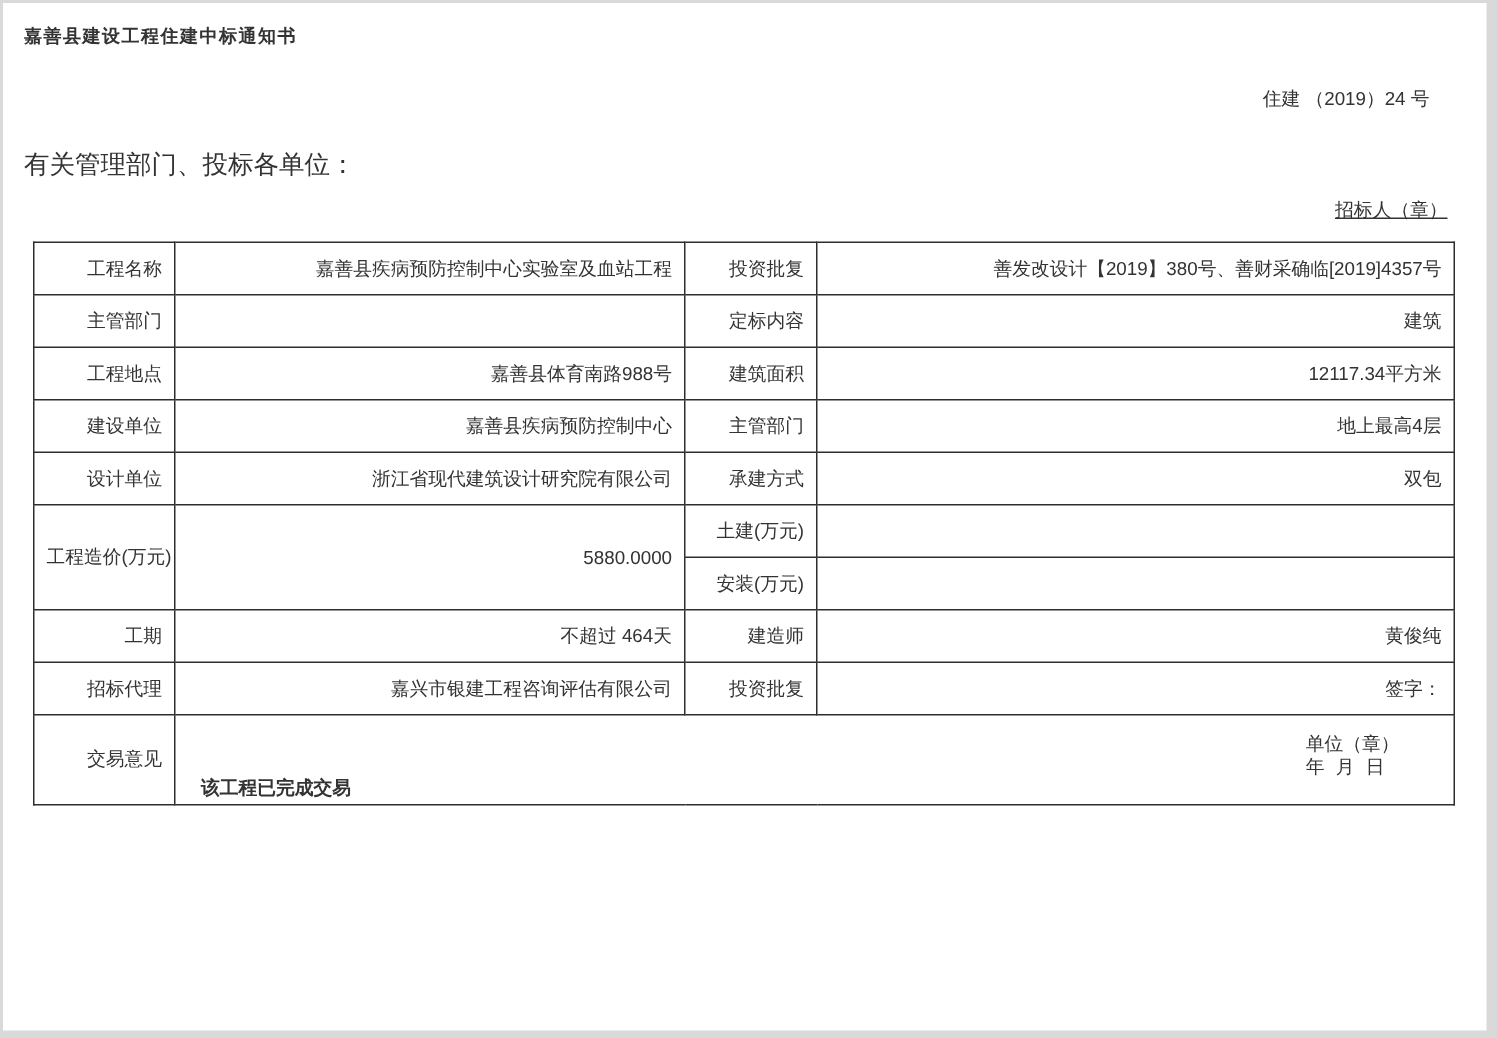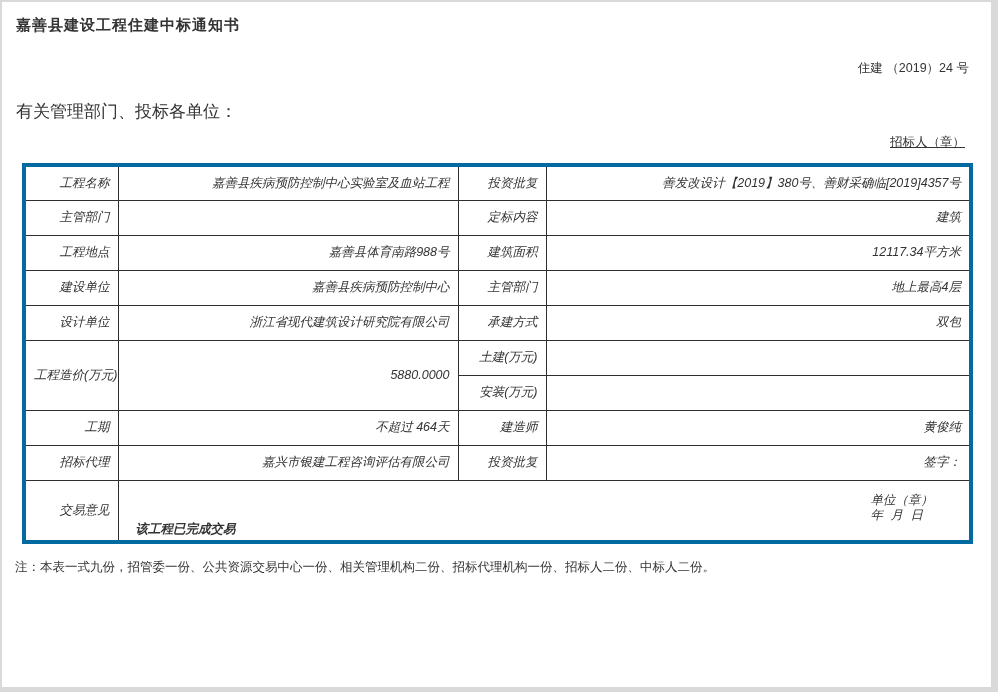--- a/index.html
+++ b/index.html
@@ -13,27 +13,27 @@
   }
   .page {
     position: absolute;
     top: 2px; left: 2px;
     width: 989px; height: 685px;
     background: #ffffff;
     overflow: hidden;
   }
   .doc-title {
     margin: 14px 0 0 14px;
-    font-size: 15px;
+    font-size: 12px;
     font-weight: bold;
     color: #333333;
     letter-spacing: 1px;
   }
   .doc-number {
-    margin: 25px 22px 0 0;
+    margin: 25px 38px 0 0;
     text-align: right;
     font-size: 12.5px;
   }
   .greeting {
     margin: 23px 0 0 14px;
     font-size: 17px;
   }
   .body-paragraph {
     margin: 14px 30px 0 14px;
     font-size: 12.5px;
@@ -55,21 +55,21 @@
     width: 947px;
     font-size: 12.5px;
   }
   table.form td {
     border: 1px solid #2e2e2e;
     height: 35px;
     padding: 2px 8px;
     overflow: hidden;
     color: #333333;
   }
-  table.form { border: 4px solid #0369a1; font-style: italic; }
+  table.form { border: 1px solid #0369a1; }
   td.lbl {
     text-align: right;
     padding-right: 9px;
     white-space: nowrap;
   }
   td.val { text-align: right; padding-left: 9px; }
   .col-l1 { width: 94px; }
   .col-v1 { width: 340px; }
   .col-l2 { width: 88px; }
   .col-v2 { width: 425px; }
@@ -181,15 +181,14 @@
         <td class="lbl">交易意见</td>
         <td class="opinion-cell" colspan="3">
           <div class="opinion-content">该工程已完成交易</div>
           <div class="opinion-seal">单位（章）</div>
           <div class="opinion-date">年 月 日</div>
         </td>
       </tr>
     </tbody>
   </table>
 
-  <div class="footnote">注：本表一式九份，招管委一份、公共资源交易中心一份、相关管理机构二份、招标代理机构一份、招标人二份、中标人二份。</div>
 
 </div>
 
 </body></html>

